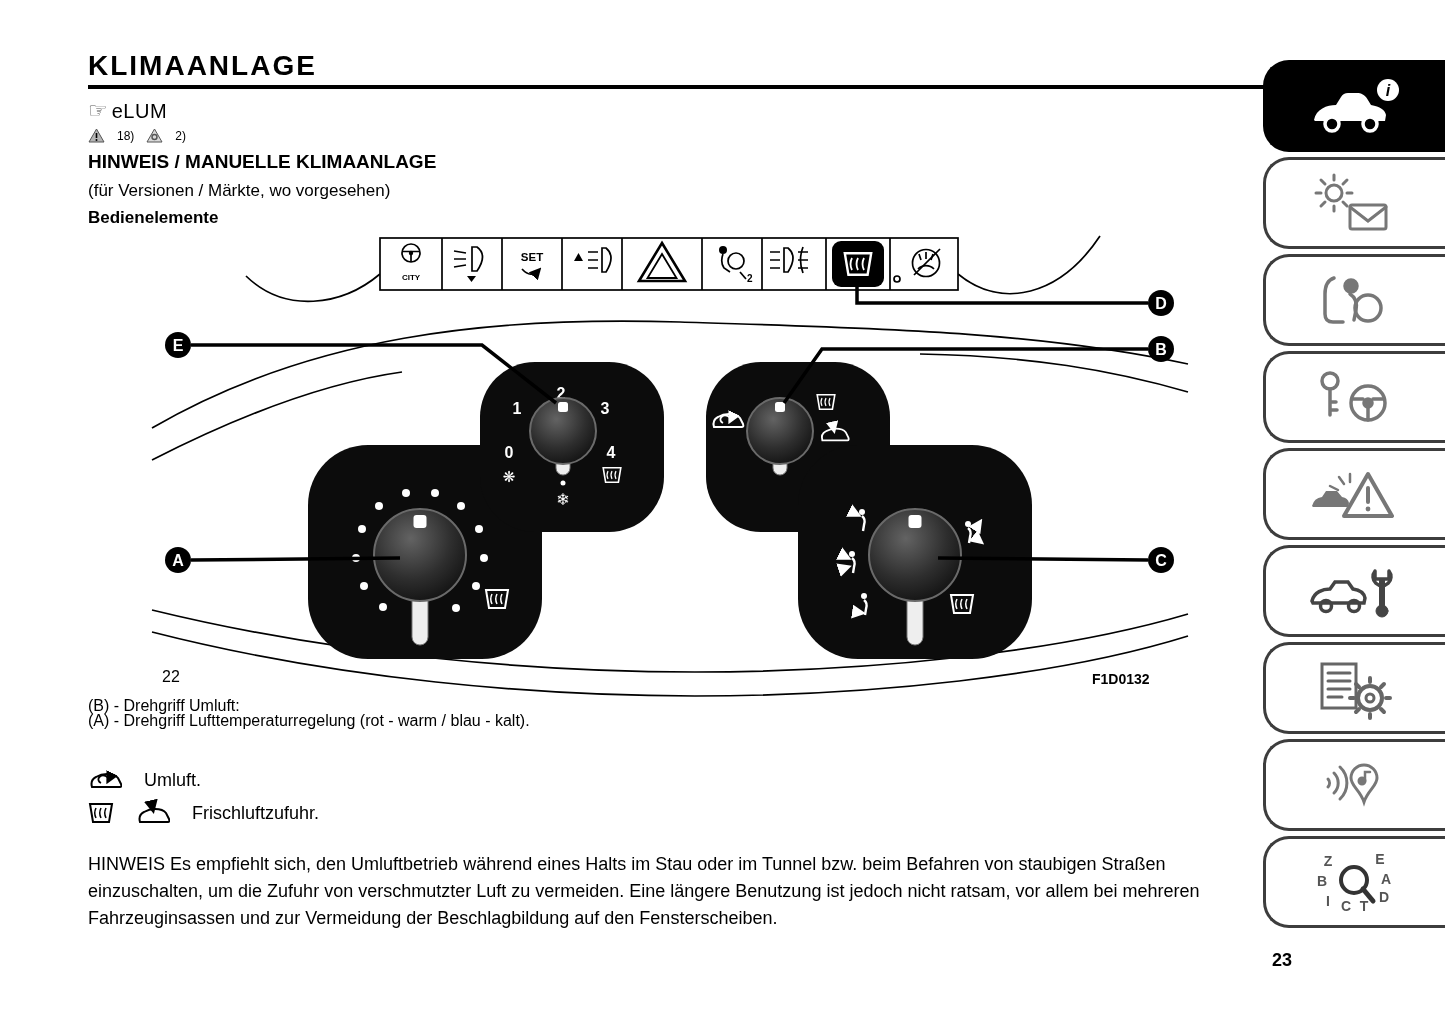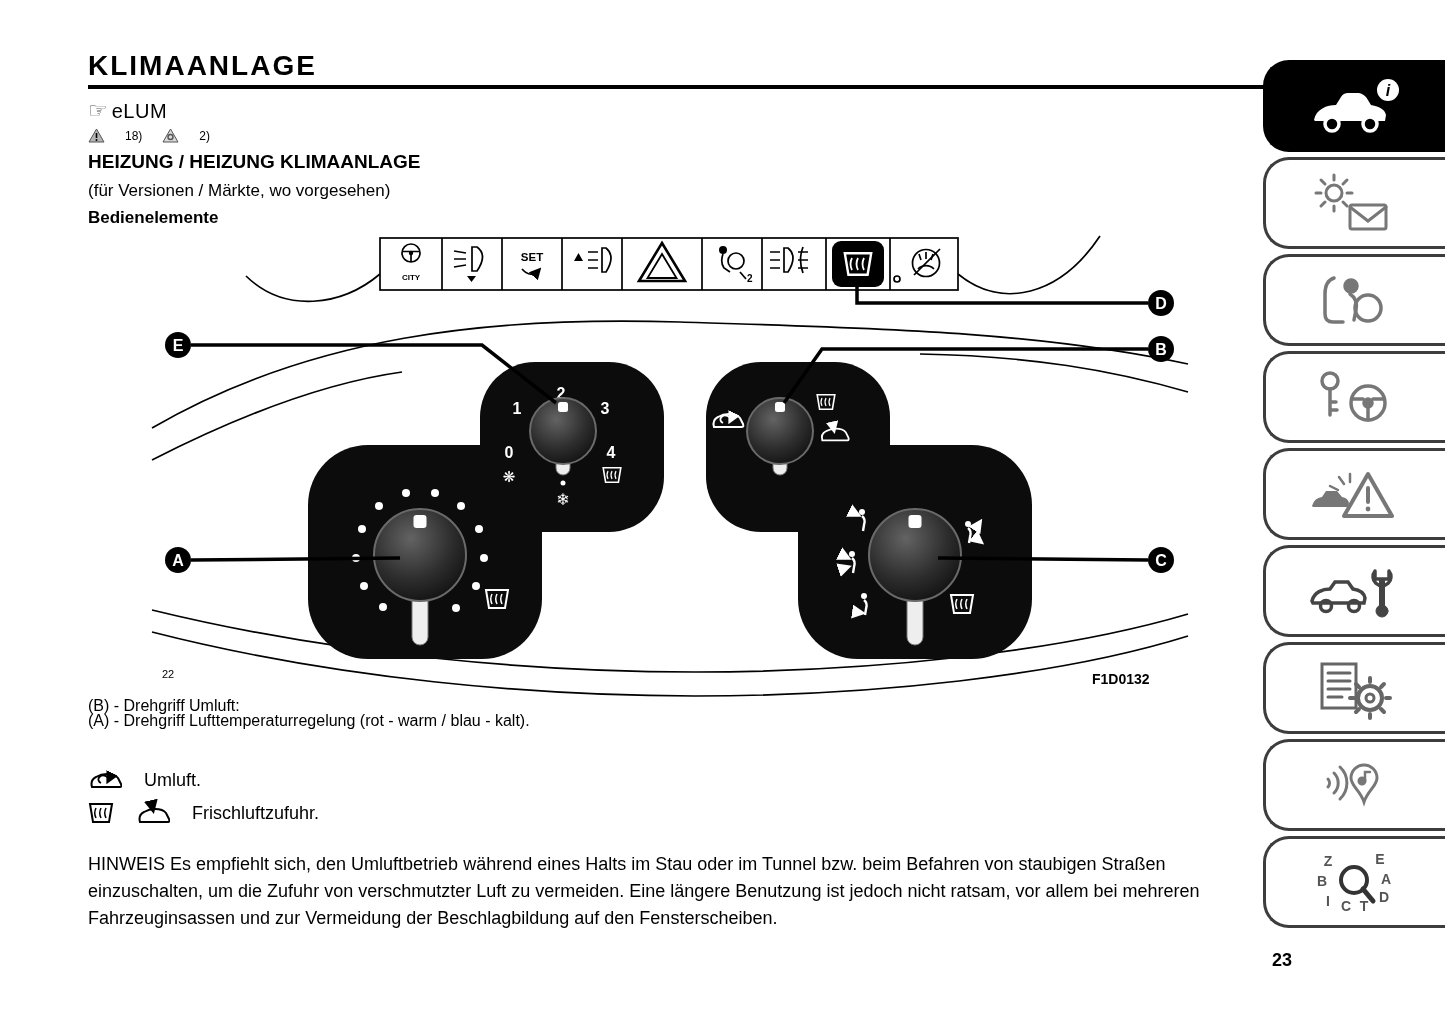--- a/index.html
+++ b/index.html
@@ -2,29 +2,29 @@
 <html><head>
 <meta charset="utf-8">
 <style>
   *{margin:0;padding:0;box-sizing:border-box}
   html,body{width:1445px;height:1019px}
   body{position:relative;background:#fff;color:#000;font-family:"Liberation Sans",sans-serif;overflow:hidden}
   .abs{position:absolute}
   .title{left:88px;top:50px;font-size:28px;font-weight:700;letter-spacing:2px}
   .rule{left:88px;top:85px;width:1185px;height:4px;background:#000}
   .logo-row{left:88px;top:98px;display:flex;align-items:center;gap:4px}
-  .ref-row{left:88px;top:128px;display:flex;align-items:center;gap:20px;font-size:12px}
+  .ref-row{left:88px;top:128px;display:flex;align-items:center;gap:12px;font-size:12px}
   .heading{left:88px;top:151px;font-size:19px;font-weight:700}
   .availability{left:88px;top:181px;font-size:17px}
   .subheading{left:88px;top:208px;font-size:17px;font-weight:700}
   .bodyline{font-size:16px}
   .row{display:flex;align-items:center;gap:22px;font-size:18px}
   .hinweis{font-size:18px;line-height:1.5}
   .pagenum{font-size:18px;font-weight:700}
-  .figcap{font-size:11px}
+  .figcap{font-size:16px}
   .figcode{font-size:14px;font-weight:700}
   .tab{position:absolute;left:1263px;width:195px;height:92px;background:#fff;border:3px solid #3d3d3d;
        border-right:none;border-radius:26px 0 0 26px;display:flex;align-items:center;padding-left:38px}
   .tab.active{background:#000;border-color:#000}
   svg text{font-family:"Liberation Sans",sans-serif}
   .wnum{fill:#fff;font-size:16px;font-weight:bold;text-anchor:middle}
   .wicon{fill:#fff;text-anchor:middle}
   .cletter{fill:#fff;font-size:16px;font-weight:bold;text-anchor:middle}
   .callout{fill:none;stroke:#000;stroke-width:3.5}
   .dash{fill:none;stroke:#000;stroke-width:1.7}
@@ -48,21 +48,21 @@
     <circle cx="8.5" cy="12" r="1"></circle>
   </svg>
   <span>18)</span>
   <svg width="17" height="15">
     <path d="M8.5,1 L16,14 H1 Z" fill="#d9d9d9" stroke="#555" stroke-width="1"></path>
     <circle cx="8.5" cy="9" r="2.5" fill="none" stroke="#555" stroke-width="1.4"></circle>
   </svg>
   <span>2)</span>
 </div>
 
-<h2 class="abs heading">HEIZUNG / HEIZUNG KLIMAANLAGE</h2>
+<h2 class="abs heading">HINWEIS / MANUELLE KLIMAANLAGE</h2>
 <p class="abs availability">(für Versionen / Märkte, wo vorgesehen)</p>
 <h3 class="abs subheading">Bedienelemente</h3>
 
 <svg class="abs" style="left:150px;top:232px" width="1040" height="470" viewBox="0 0 1040 470">
   <defs>
     <radialGradient id="kg" cx="40%" cy="32%" r="80%">
       <stop offset="0%" stop-color="#636363"></stop>
       <stop offset="55%" stop-color="#2e2e2e"></stop>
       <stop offset="100%" stop-color="#0b0b0b"></stop>
     </radialGradient>

